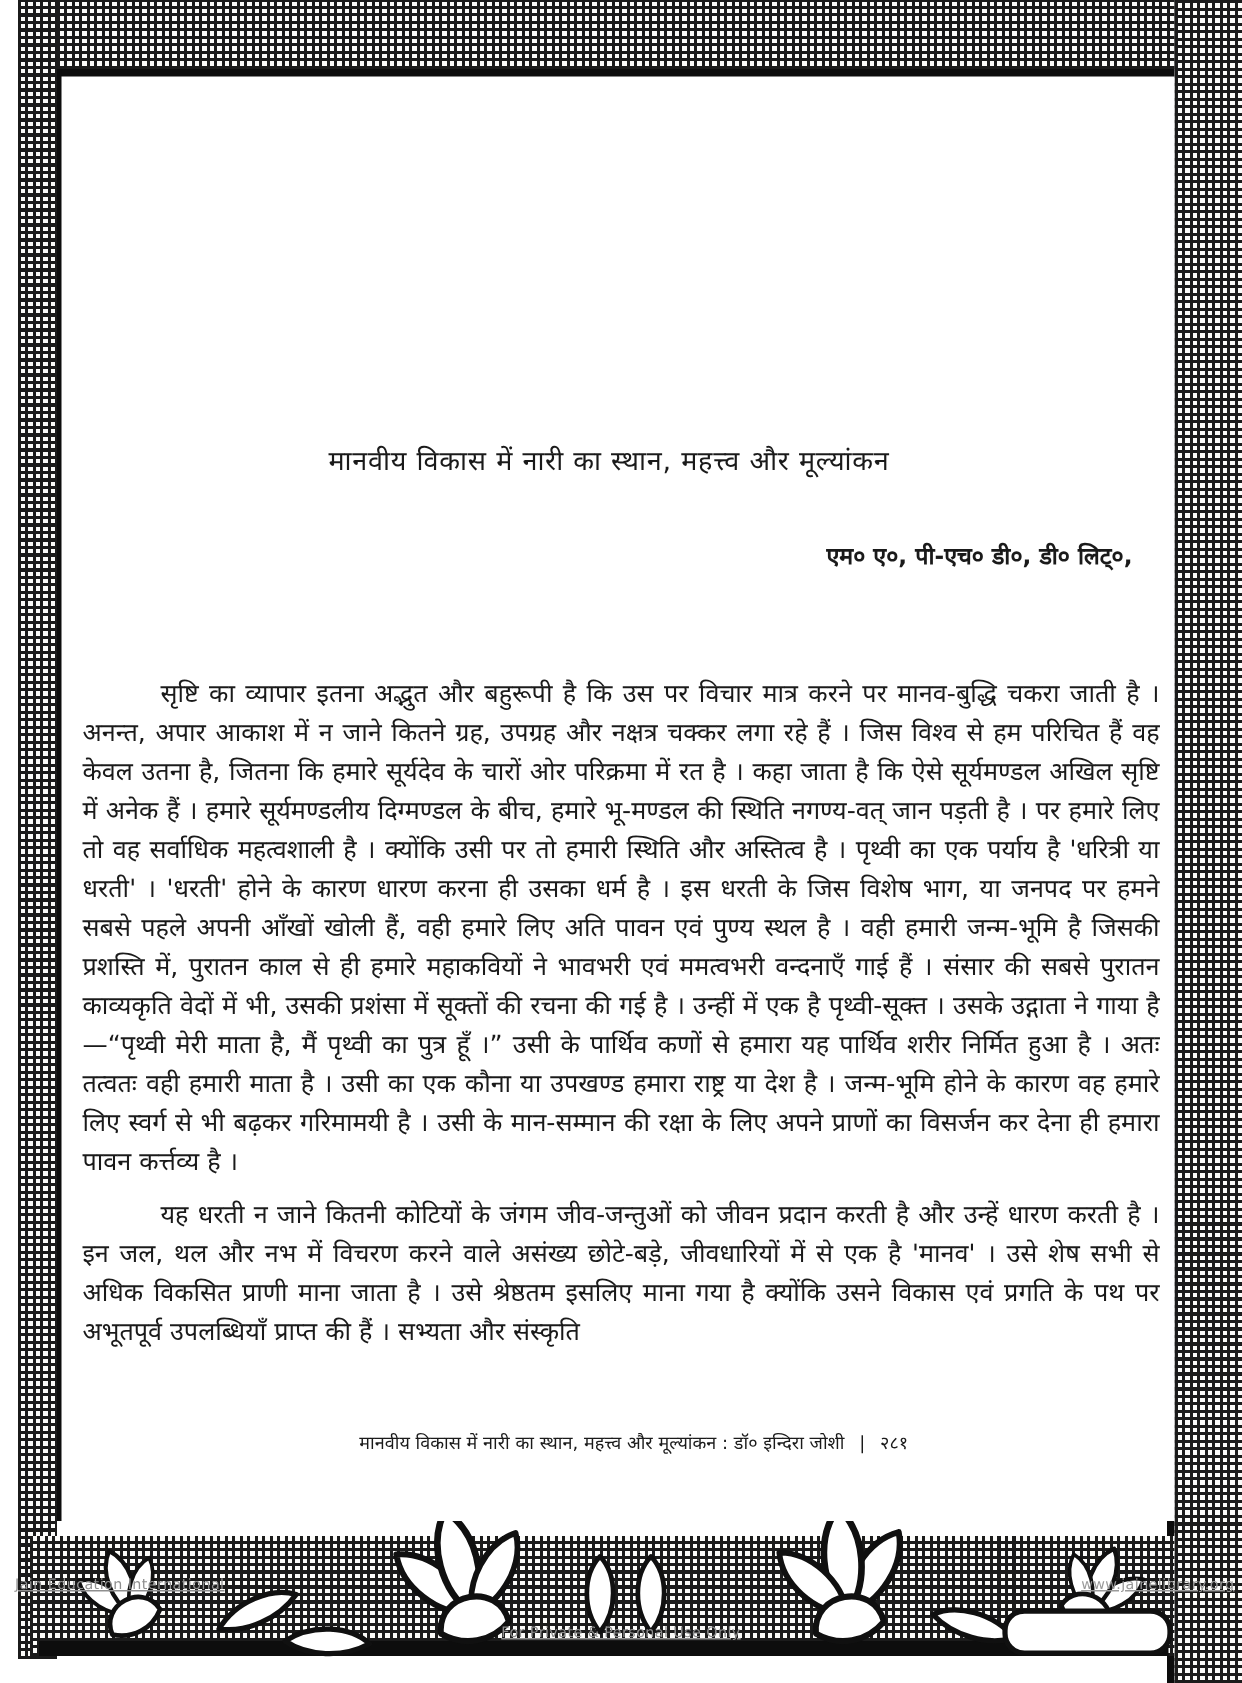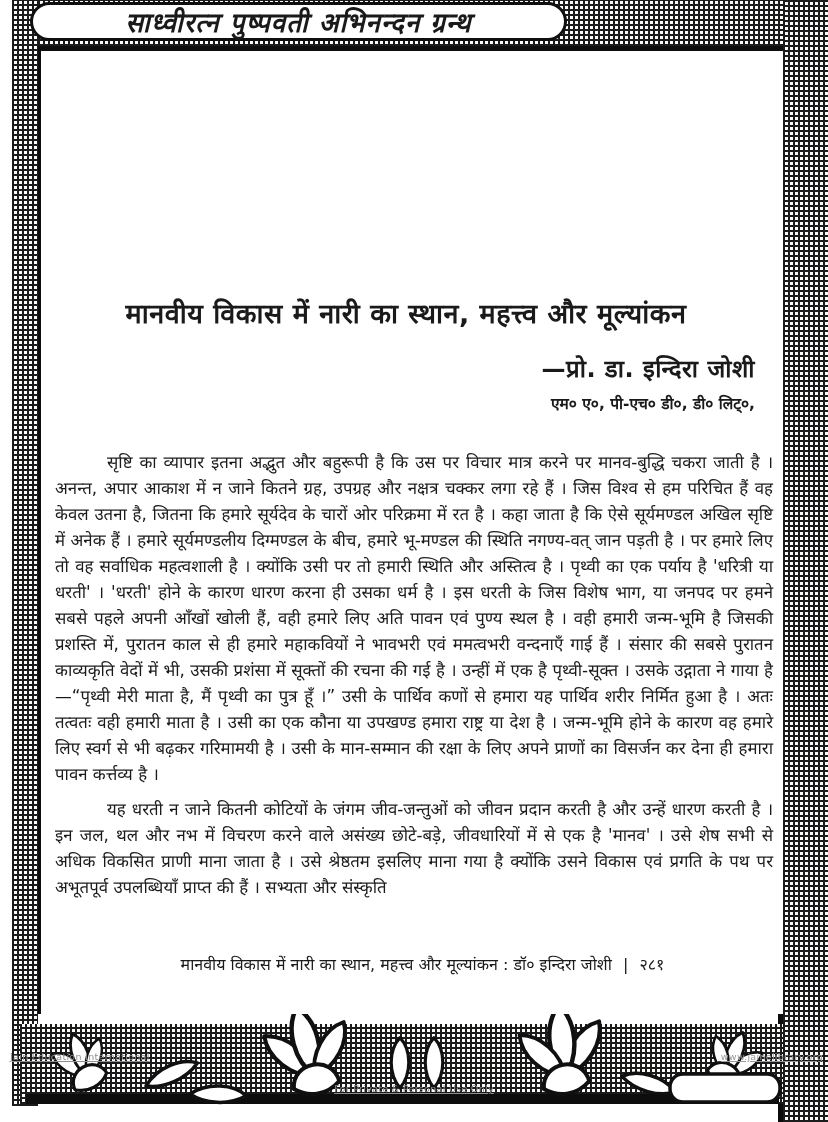--- a/index.html
+++ b/index.html
@@ -26,34 +26,34 @@
     font-size:26px;font-weight:bold;font-style:italic;letter-spacing:1px;
     white-space:nowrap;transform:scaleY(1.05);
   }
   .frame{
     position:absolute;left:38px;top:46px;width:745px;height:968px;z-index:2;
     background:#fff;border-top:5px solid #0d0d0d;border-left:3px solid #0d0d0d;
     box-sizing:border-box;
   }
   .article-title{
     position:absolute;top:243px;left:0;right:12px;text-align:center;
-    font-size:27px;font-weight:bold;letter-spacing:0.5px;
+    font-size:18px;font-weight:normal;letter-spacing:0.5px;
   }
   .byline{position:absolute;top:300px;right:28px;text-align:right;}
   .author{font-size:24px;font-weight:700;letter-spacing:0.5px;}
   .credentials{font-size:15.5px;font-weight:700;margin-top:8px;}
   .affiliation{font-size:14px;margin-top:4px;}
   .bodytext{
     position:absolute;top:398px;left:14px;right:10px;
     font-size:16.8px;line-height:26px;text-align:justify;
   }
   .bodytext p{margin:0;text-indent:52px;}
   .bodytext p + p{margin-top:9px;}
   .page-footer{
-    position:absolute;top:902px;left:0;right:0;text-align:center;font-size:16px;padding-left:21px;
+    position:absolute;top:902px;left:0;right:0;text-align:center;font-size:12px;padding-left:21px;
   }
   .page-footer .sep{padding:0 6px;}
   .floral-band{position:absolute;left:20px;top:1014px;width:763px;height:94px;z-index:3;}
   .band-hatch{position:absolute;left:0;top:10px;right:0;bottom:4px;}
   .band-bar{position:absolute;left:6px;right:4px;bottom:4px;height:10px;background:#0d0d0d;}
   .floral-band svg{position:absolute;left:0;top:0;z-index:4;}
   .flower{fill:#ffffff;stroke:#101010;stroke-width:3.5px;stroke-linejoin:round;}
   .wm{position:absolute;top:1051px;font-size:9.5px;color:#8f8f8f;z-index:7;letter-spacing:0.3px;text-decoration:underline;}
   .wm-left{left:10px;}
   .wm-center{left:50%;transform:translateX(-50%);margin-top:32px;}
@@ -61,30 +61,26 @@
 </style>
 </head>
 <body>
 
 <div class="page">
 
   <div class="strip-left hatch"></div>
   <div class="strip-right hatch"></div>
   <div class="top-hatch hatch"></div>
 
-  <div class="banner">
-    <span class="banner-text">साध्वीरत्न पुष्पवती अभिनन्दन ग्रन्थ</span>
-  </div>
 
   <div class="frame">
 
     <div class="article-title">मानवीय विकास में नारी का स्थान, महत्त्व और मूल्यांकन</div>
 
     <div class="byline">
-      <div class="author">—प्रो. डा. इन्दिरा जोशी</div>
       <div class="credentials">एम० ए०, पी-एच० डी०, डी० लिट्०,</div>
     </div>
 
     <div class="bodytext">
       <p>सृष्टि का व्यापार इतना अद्भुत और बहुरूपी है कि उस पर विचार मात्र करने पर मानव-बुद्धि चकरा जाती है । अनन्त, अपार आकाश में न जाने कितने ग्रह, उपग्रह और नक्षत्र चक्कर लगा रहे हैं । जिस विश्व से हम परिचित हैं वह केवल उतना है, जितना कि हमारे सूर्यदेव के चारों ओर परिक्रमा में रत है । कहा जाता है कि ऐसे सूर्यमण्डल अखिल सृष्टि में अनेक हैं ।  हमारे सूर्यमण्डलीय दिग्मण्डल के बीच, हमारे भू-मण्डल की स्थिति नगण्य-वत् जान पड़ती है । पर हमारे लिए तो वह सर्वाधिक महत्वशाली है । क्योंकि उसी पर तो हमारी स्थिति और अस्तित्व है । पृथ्वी का एक पर्याय है 'धरित्री या धरती' । 'धरती' होने के कारण धारण करना ही उसका धर्म है । इस धरती के जिस विशेष भाग, या जनपद पर हमने सबसे पहले अपनी आँखों खोली हैं, वही हमारे लिए अति पावन एवं पुण्य स्थल है ।  वही हमारी जन्म-भूमि है जिसकी प्रशस्ति में, पुरातन काल से ही हमारे महाकवियों ने भावभरी एवं ममत्वभरी वन्दनाएँ गाई हैं । संसार की सबसे पुरातन काव्यकृति वेदों में भी, उसकी प्रशंसा में सूक्तों की रचना की गई है । उन्हीं में एक है पृथ्वी-सूक्त । उसके उद्गाता ने गाया है —“पृथ्वी मेरी माता है, मैं पृथ्वी का पुत्र हूँ ।” उसी के पार्थिव कणों से हमारा यह पार्थिव शरीर निर्मित हुआ है । अतः तत्वतः वही हमारी माता है । उसी का एक कौना या उपखण्ड हमारा राष्ट्र या देश है । जन्म-भूमि होने के कारण वह हमारे लिए स्वर्ग से भी बढ़कर गरिमामयी है ।  उसी के मान-सम्मान की रक्षा के लिए अपने प्राणों का विसर्जन कर देना ही हमारा पावन कर्त्तव्य है ।</p>
       <p>यह धरती न जाने कितनी कोटियों के जंगम जीव-जन्तुओं को जीवन प्रदान करती है और उन्हें धारण करती है । इन जल, थल और नभ में विचरण करने वाले असंख्य छोटे-बड़े, जीवधारियों में से एक है 'मानव' । उसे शेष सभी से अधिक विकसित प्राणी माना जाता है । उसे श्रेष्ठतम इसलिए माना गया है क्योंकि उसने विकास एवं प्रगति के पथ पर अभूतपूर्व उपलब्धियाँ प्राप्त की  हैं ।  सभ्यता  और  संस्कृति</p>
     </div>
 
     <div class="page-footer">
       <span>मानवीय विकास में नारी का स्थान, महत्त्व और मूल्यांकन : डॉ० इन्दिरा जोशी</span>

